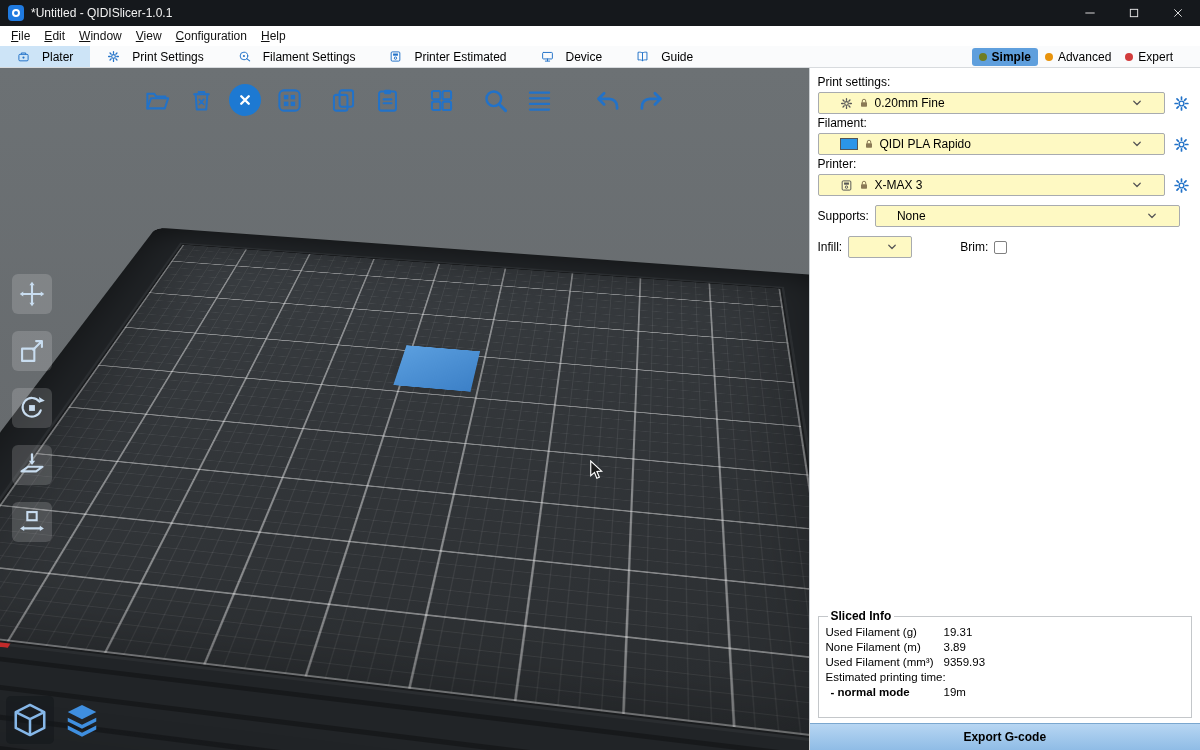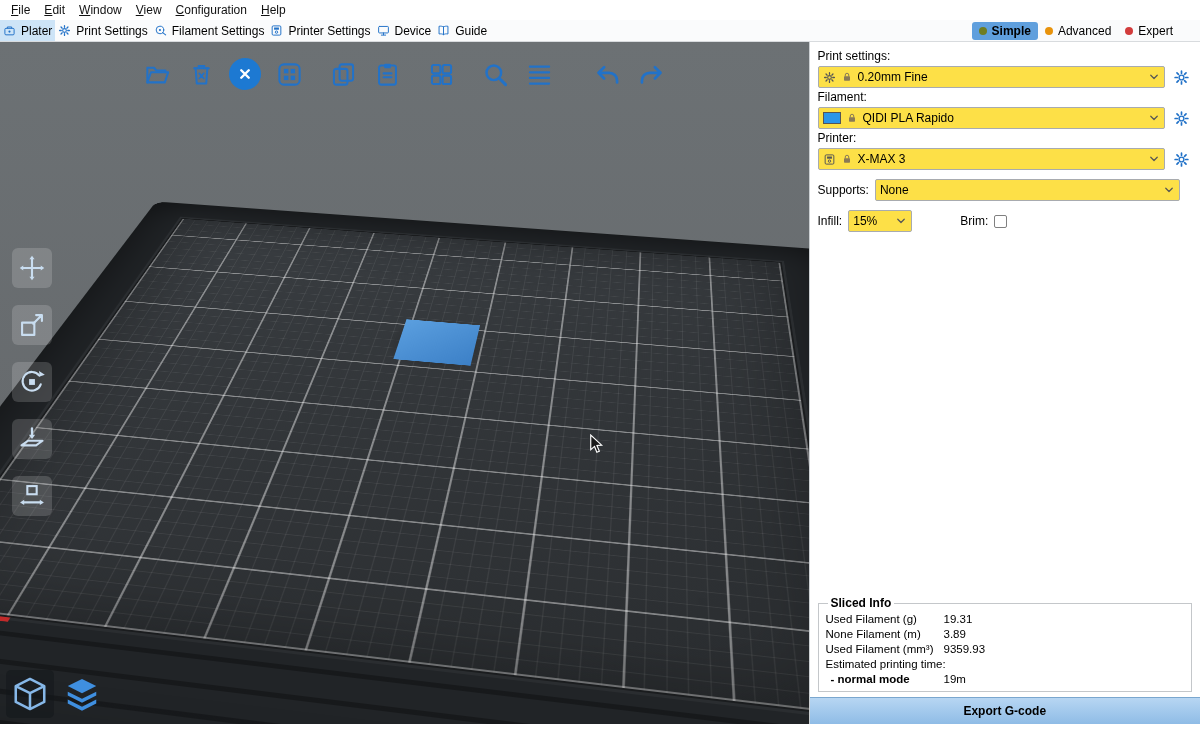--- a/index.html
+++ b/index.html
@@ -15,21 +15,21 @@
   .win-btn { width:44px; height:26px; display:flex; align-items:center; justify-content:center; color:#e6e6e6; }
   .win-btn svg { width:16px; height:16px; }
 
   
   .menubar { height:20px; background:#fff; display:flex; align-items:center; font-size:12px; color:#111; padding-left:4px; }
   .menu-item { display:inline-block; padding:2px 7px; }
   .menu-item::first-letter { text-decoration: underline; }
 
   
   .tabbar { height:22px; background:#fafbfc; border-bottom:1px solid #d8dbde; display:flex; align-items:stretch; font-size:12px; color:#000; }
-  .tab { display:flex; align-items:center; gap:5px; padding:0 3px; }
+  .tab { display:flex; align-items:center; gap:12px; padding:0 17px; }
   .tab svg { width:13px; height:13px; color:#2272c8; flex:0 0 auto; }
   .tab.active { background:#cde4f7; }
   .modes { margin-left:auto; display:flex; align-items:center; padding-right:20px; }
   .mode { display:flex; align-items:center; gap:5px; padding:2px 7px; border-radius:3px; }
   .mode .dot { width:8px; height:8px; border-radius:50%; display:block; }
   .mode.active { background:#5f9fdd; }
   .mode.active .label { font-weight:bold; }
 
   
   .main { display:flex; height:682px; }
@@ -84,38 +84,38 @@
   .vt-btn.preview { color:#3f8fe0; }
   .vt-btn svg { width:38px; height:38px; }
 
   .cursor { position:absolute; left:588px; top:392px; z-index:6; }
 
   
   .sidebar { width:413px; height:682px; background:#fff; border-left:1px solid #ccd0d3;
     display:flex; flex-direction:column; padding:5px 8px 0; font-size:12px; color:#000; }
   .sb-label { margin:2px 0 3px; }
   .combo-row { display:flex; align-items:center; gap:5px; }
-  .combo { flex:1; height:22px; border:1px solid #a8abaf; border-radius:2px; background:#fde047;
-    display:flex; align-items:center; gap:5px; padding:0 4px; min-width:0; }
+  .combo { flex:1; height:22px; border:1px solid #a8abaf; border-radius:2px; background:#fef9c3;
+    display:flex; align-items:center; gap:5px; padding:0 21px; min-width:0; }
   .combo .txt { white-space:nowrap; overflow:hidden; }
   .combo .chev { margin-left:auto; width:12px; height:12px; color:#555; flex:0 0 auto; }
   .combo .mini { width:13px; height:13px; color:#555; flex:0 0 auto; }
   .combo .lock { width:12px; height:12px; color:#8a7a55; flex:0 0 auto; }
   .swatch { width:18px; height:12px; border:1px solid #555; flex:0 0 auto; }
   .gear-btn { width:22px; height:22px; display:flex; align-items:center; justify-content:center; color:#2272c8; flex:0 0 auto; }
   .gear-btn svg { width:17px; height:17px; }
   .row { display:flex; align-items:center; margin-top:9px; gap:6px; }
   .row .rlabel { flex:0 0 auto; }
   .supports-combo { flex:1; margin-right:12px;text-align:right; }
   .infill-combo { width:64px; flex:0 0 auto;gap:16px; }
   .brim-label { margin-left:42px; }
   .checkbox { width:13px; height:13px; border:1px solid #808080; border-radius:2px; background:#fff; display:inline-block; }
   .sb-spacer { flex:1; }
 
-  fieldset.sliced { border:1px solid #c4c7ca; padding:1px 7px 5px; font-size:11.5px; margin:0; }
+  fieldset.sliced { border:1px solid #c4c7ca; padding:1px 7px 18px; font-size:11.5px; margin:0; }
   fieldset.sliced legend { font-weight:bold; font-size:12px; padding:0 3px; margin-left:2px; }
   .si-row { display:flex; padding:1.5px 0; }
   .si-label { width:118px; flex:0 0 auto; white-space:nowrap; }
   .si-row.indent .si-label { padding-left:5px;font-weight:bold; }
 
   .export-btn { margin:5px -8px 0; height:27px; width:calc(100% + 16px);
     background:linear-gradient(#b7d6f3,#8fbce6); border-top:1px solid #7aa7cf;
     font-weight:bold; font-size:12px; display:flex; align-items:center; justify-content:center; }
 </style>
 </head>
@@ -250,20 +250,41 @@
         <rect x="6.5" y="6.5" width="11" height="11"></rect>
       </symbol>
   <symbol id="i-close" viewBox="0 0 24 24" stroke="currentColor" fill="none" stroke-width="1.4">
         <path d="M6.5 6.5 L17.5 17.5 M17.5 6.5 L6.5 17.5"></path>
       </symbol>
 </defs>
 </svg>
 
 <div class="app">
 
+  <div class="titlebar">
+    <div class="app-ic">
+        <span></span>
+      </div>
+    <div class="title-text">*Untitled - QIDISlicer-1.0.1</div>
+    <div class="win-btn">
+        <svg>
+          <use href="#i-min"></use>
+        </svg>
+      </div>
+    <div class="win-btn">
+        <svg>
+          <use href="#i-max"></use>
+        </svg>
+      </div>
+    <div class="win-btn">
+        <svg>
+          <use href="#i-close"></use>
+        </svg>
+      </div>
+  </div>
 
   <div class="menubar">
     <span class="menu-item">File</span>
     <span class="menu-item">Edit</span>
     <span class="menu-item">Window</span>
     <span class="menu-item">View</span>
     <span class="menu-item">Configuration</span>
     <span class="menu-item">Help</span>
   </div>
 
@@ -283,21 +304,21 @@
     <div class="tab">
       <svg>
           <use href="#i-filament"></use>
         </svg>
       <span>Filament Settings</span>
     </div>
     <div class="tab">
       <svg>
           <use href="#i-printer"></use>
         </svg>
-      <span>Printer Settings</span>
+      <span>Printer Estimated</span>
     </div>
     <div class="tab">
       <svg>
           <use href="#i-device"></use>
         </svg>
       <span>Device</span>
     </div>
     <div class="tab">
       <svg>
           <use href="#i-guide"></use>

